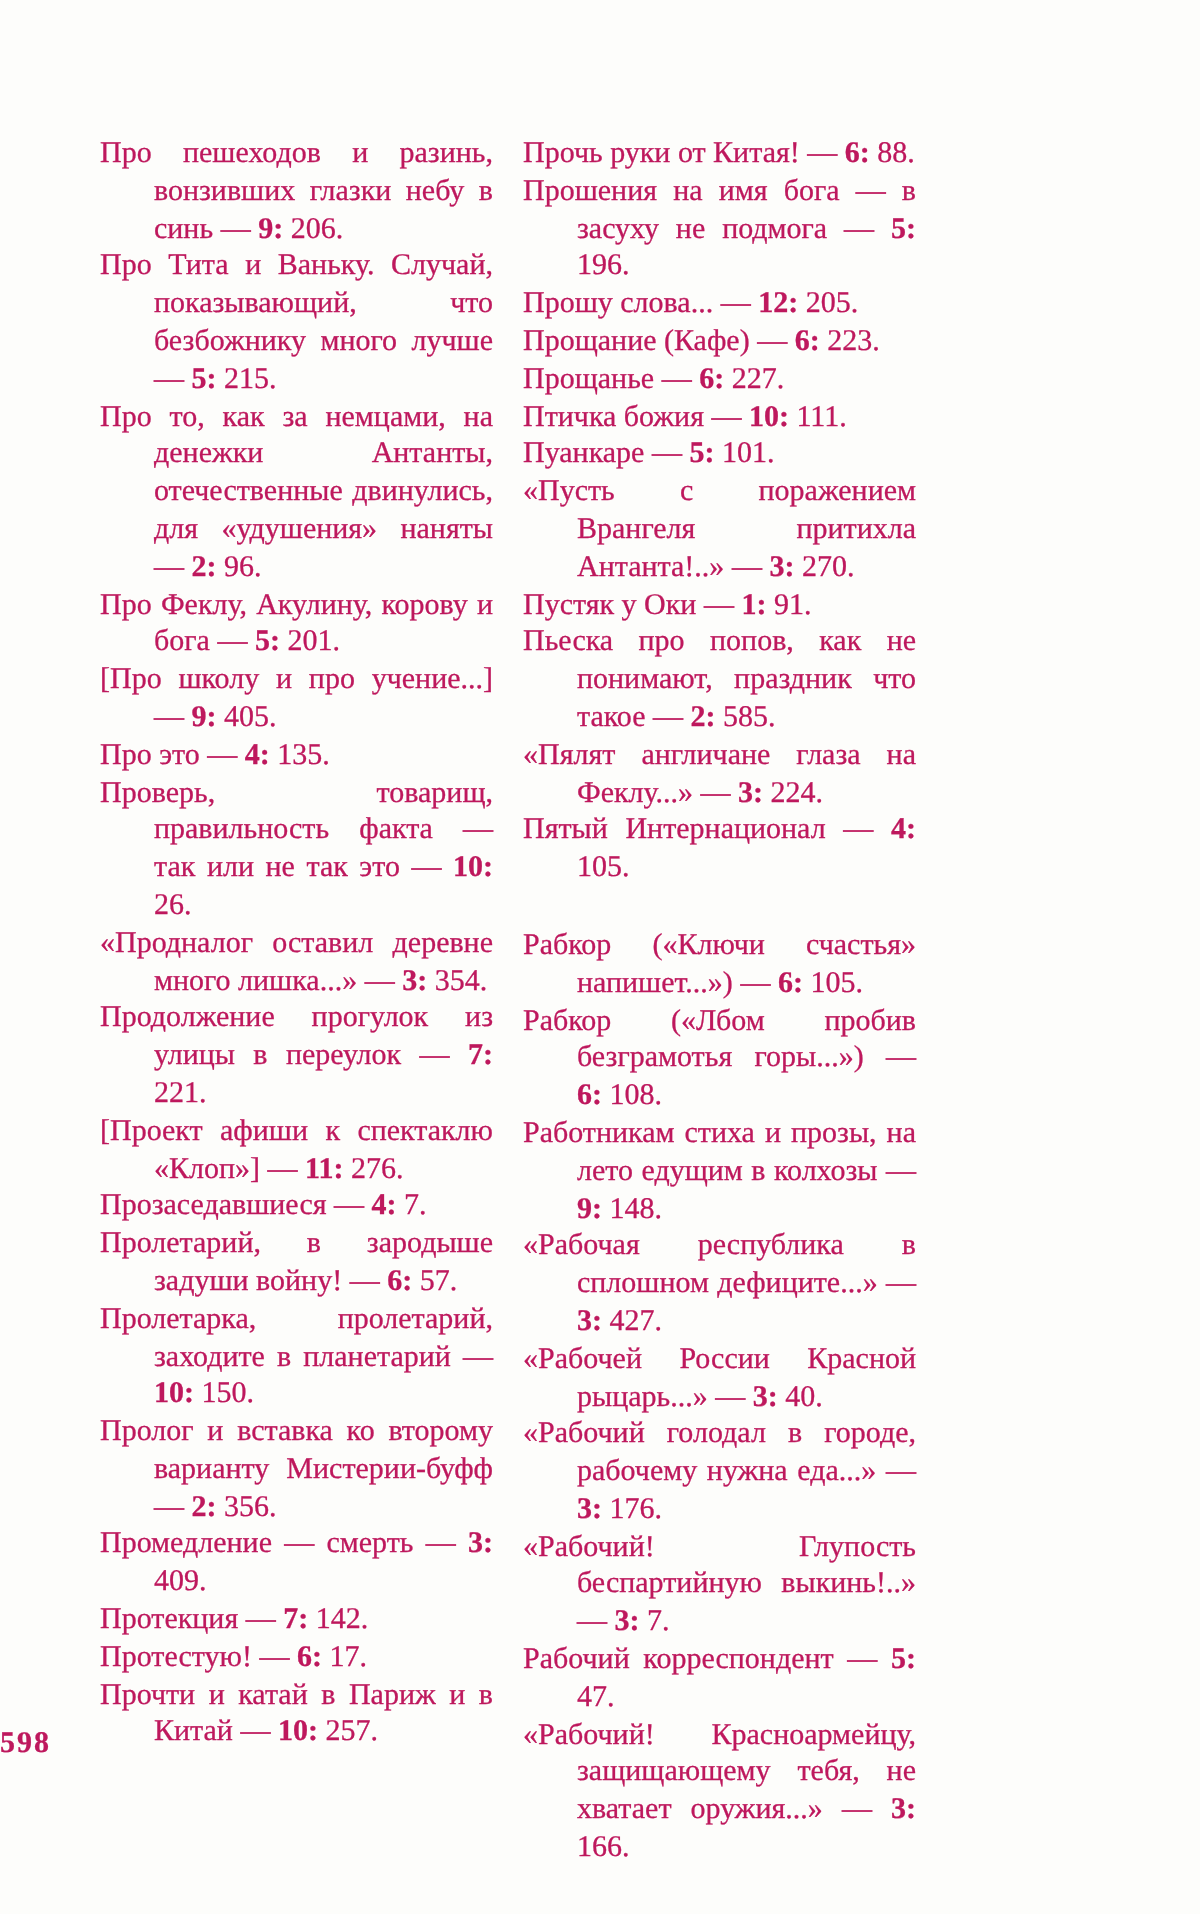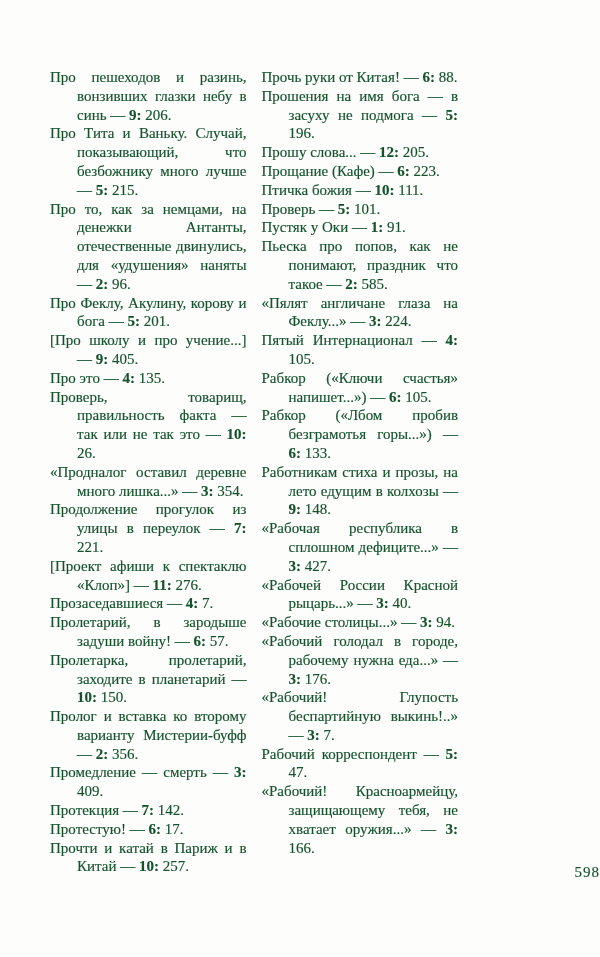--- a/index.html
+++ b/index.html
@@ -8,21 +8,21 @@
     width: 600px;
     height: 957px;
     background: #fdfdfb;
     overflow: hidden;
   }
   .page {
     position: relative;
     width: 492px;
     height: 957px;
     font-family: "Liberation Serif", "DejaVu Serif", serif;
-    color: #14532d;
+    color: #be185d;
   }
   .columns {
     display: flex;
     gap: 15px;
     padding: 68px 34px 0 50px;
     box-sizing: border-box;
   }
   .column {
     flex: 1 1 0;
     font-size: 15px;
@@ -32,30 +32,30 @@
     hyphens: auto;
     -webkit-hyphens: auto;
     -webkit-text-stroke: 0.15px currentColor;
   }
   .entry {
     margin: 0;
     padding-left: 27px;
     text-indent: -27px;
   }
   .section { margin: 0; }
-  .section + .section { }
+  .section + .section { margin-top: 20px; }
   .entry b { font-weight: bold; }
   .page-number {
     position: absolute;
     top: 864px;
     left: 0;
     width: 600px;
-    text-align: right;
+    text-align: left;
     font-size: 15px;
-    font-weight: normal;
+    font-weight: bold;
     letter-spacing: 1px;
     -webkit-text-stroke: 0.15px currentColor;
   }
 </style>
 </head>
 <body>
 
 <div class="page">
   <div class="columns">
     <div class="column">
@@ -79,34 +79,35 @@
           <p class="entry"><span>Протестую!</span> — <b>6:</b><span> 17.</span></p>
           <p class="entry"><span>Прочти и катай в Париж и в Китай</span> — <b>10:</b><span> 257.</span></p>
         </div>
       </div>
     <div class="column">
         <div class="section">
           <p class="entry"><span>Прочь руки от Китая!</span> — <b>6:</b><span> 88.</span></p>
           <p class="entry"><span>Прошения на имя бога — в засуху не подмога</span> — <b>5:</b><span> 196.</span></p>
           <p class="entry"><span>Прошу слова...</span> — <b>12:</b><span> 205.</span></p>
           <p class="entry"><span>Прощание (Кафе)</span> — <b>6:</b><span> 223.</span></p>
+          <p class="entry"><span>Прощанье</span> — <b>6:</b><span> 227.</span></p>
           <p class="entry"><span>Птичка божия</span> — <b>10:</b><span> 111.</span></p>
-          <p class="entry"><span>Проверь</span> — <b>5:</b><span> 101.</span></p>
+          <p class="entry"><span>Пуанкаре</span> — <b>5:</b><span> 101.</span></p>
+          <p class="entry"><span>«Пусть с поражением Врангеля притихла Антанта!..»</span> — <b>3:</b><span> 270.</span></p>
           <p class="entry"><span>Пустяк у Оки</span> — <b>1:</b><span> 91.</span></p>
           <p class="entry"><span>Пьеска про попов, как не понимают, праздник что такое</span> — <b>2:</b><span> 585.</span></p>
           <p class="entry"><span>«Пялят англичане глаза на Феклу...»</span> — <b>3:</b><span> 224.</span></p>
           <p class="entry"><span>Пятый Интернационал</span> — <b>4:</b><span> 105.</span></p>
         </div>
         <div class="section">
           <p class="entry"><span>Рабкор («Ключи счастья» напишет...»)</span> — <b>6:</b><span> 105.</span></p>
-          <p class="entry"><span>Рабкор («Лбом пробив безграмотья горы...»)</span> — <b>6:</b><span> 133.</span></p>
+          <p class="entry"><span>Рабкор («Лбом пробив безграмотья горы...»)</span> — <b>6:</b><span> 108.</span></p>
           <p class="entry"><span>Работникам стиха и прозы, на лето едущим в колхозы</span> — <b>9:</b><span> 148.</span></p>
           <p class="entry"><span>«Рабочая республика в сплошном дефиците...»</span> — <b>3:</b><span> 427.</span></p>
           <p class="entry"><span>«Рабочей России Красной рыцарь...»</span> — <b>3:</b><span> 40.</span></p>
-          <p class="entry"><span>«Рабочие столицы...»</span> — <b>3:</b><span> 94.</span></p>
           <p class="entry"><span>«Рабочий голодал в городе, рабочему нужна еда...»</span> — <b>3:</b><span> 176.</span></p>
           <p class="entry"><span>«Рабочий! Глупость беспартийную выкинь!..»</span> — <b>3:</b><span> 7.</span></p>
           <p class="entry"><span>Рабочий корреспондент</span> — <b>5:</b><span> 47.</span></p>
           <p class="entry"><span>«Рабочий! Красноармейцу, защищающему тебя, не хватает оружия...»</span> — <b>3:</b><span> 166.</span></p>
         </div>
       </div>
   </div>
   <div class="page-number">598</div>
 </div>
 

